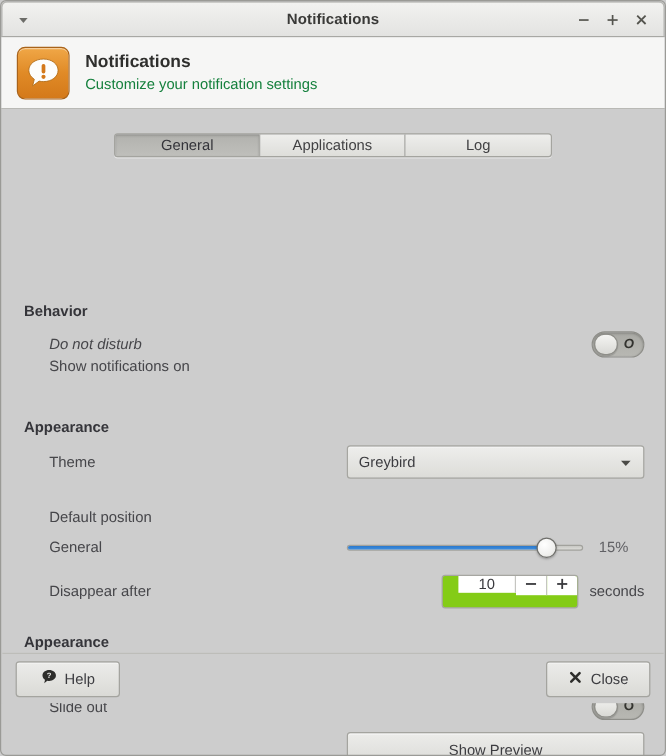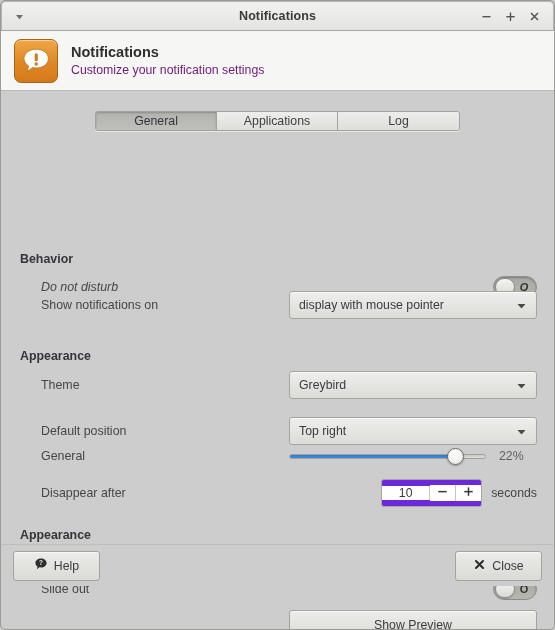--- a/index.html
+++ b/index.html
@@ -103,21 +103,21 @@
     margin-left: 13px;
     line-height: 1.25;
   }
   .header-title {
     font-size: 14.5px;
     font-weight: bold;
     color: #2f2f2d;
   }
   .header-sub {
     font-size: 12.3px;
-    color: #701a75;
+    color: #15803d;
     margin-top: 2px;
   }
 
   
   .content {
     background: #cdcdcd;
     margin: 0 1px;
     padding: 0;
     height: 496px;
     box-sizing: border-box;
@@ -272,27 +272,28 @@
   }
   .slider-value {
     margin-left: 13px;
     font-size: 12.3px;
     color: #616165;
   }
 
   
   .spin {
     display: flex;
-    align-items: center;
+    align-items: flex-start;
     height: 28px;
     border: 1px solid #a6a6a1;
     border-radius: 3px;
-    background: #6d28d9;
+    background: #84cc16;
     overflow: hidden;
     box-sizing: border-box;
+    padding-left: 13px;
   }
   .spin-entry {
     width: 47px;
     display: flex;
     align-items: center;
     justify-content: center;
     background: #ffffff;
     font-size: 12.3px;
     color: #3a3a3e;
     border-right: 1px solid #c5c5c1;
@@ -424,64 +425,48 @@
     <div class="row" style="position:absolute; left:19px; top:185px; width:517px; height:22px;font-style:italic;">
       <div class="row-label indent">Do not disturb</div>
       <div class="switch off" style="position:absolute; right:0; top:0;">
         <div class="mark">O</div>
         <div class="knob"></div>
       </div>
     </div>
 
     <div class="row" style="position:absolute; left:19px; top:200px; width:517px; height:28px;">
       <div class="row-label indent">Show notifications on</div>
-      <div class="combo" style="position:absolute; right:0; top:0;">
-        <span class="val">display with mouse pointer</span>
-        <span class="caret">
-          <svg width="11" height="11" viewBox="0 0 11 11">
-              <polygon points="1.5,4 9.5,4 5.5,8.4" fill="#4a4a46"></polygon>
-            </svg>
-        </span>
-      </div>
     </div>
 
     <div class="section-title" style="position:absolute; left:19px; top:258px;">Appearance</div>
 
     <div class="row" style="position:absolute; left:19px; top:280px; width:517px; height:28px;">
       <div class="row-label indent">Theme</div>
       <div class="combo" style="position:absolute; right:0; top:0;">
         <span class="val">Greybird</span>
         <span class="caret">
           <svg width="11" height="11" viewBox="0 0 11 11">
               <polygon points="1.5,4 9.5,4 5.5,8.4" fill="#4a4a46"></polygon>
             </svg>
         </span>
       </div>
     </div>
 
     <div class="row" style="position:absolute; left:19px; top:326px; width:517px; height:28px;">
       <div class="row-label indent">Default position</div>
-      <div class="combo" style="position:absolute; right:0; top:0;">
-        <span class="val">Top right</span>
-        <span class="caret">
-          <svg width="11" height="11" viewBox="0 0 11 11">
-              <polygon points="1.5,4 9.5,4 5.5,8.4" fill="#4a4a46"></polygon>
-            </svg>
-        </span>
-      </div>
     </div>
 
     <div class="row" style="position:absolute; left:19px; top:354px; width:517px; height:22px;">
       <div class="row-label indent">General</div>
       <div class="slider-wrap" style="position:absolute; right:0; top:0;">
         <div class="slider-track">
           <div class="slider-fill" id="opacity-fill" style="width: 85%;"></div>
           <div class="slider-knob" id="opacity-knob" style="left: 85%;"></div>
         </div>
-        <div class="slider-value">22%</div>
+        <div class="slider-value">15%</div>
       </div>
     </div>
 
     <div class="row" style="position:absolute; left:19px; top:388px; width:517px; height:28px;">
       <div class="row-label indent">Disappear after</div>
       <div style="position:absolute; right:0; top:0; display:flex; align-items:center;">
         <div class="spin">
           <div class="spin-entry">10</div>
           <div class="spin-btn">
             <span>

